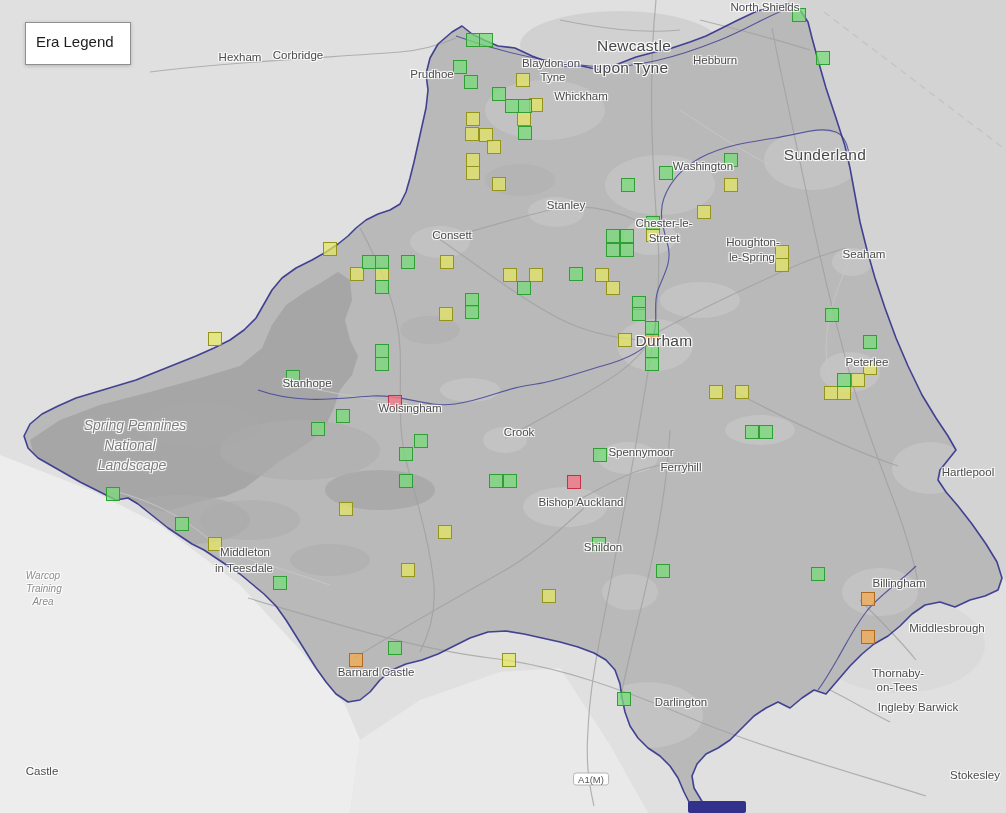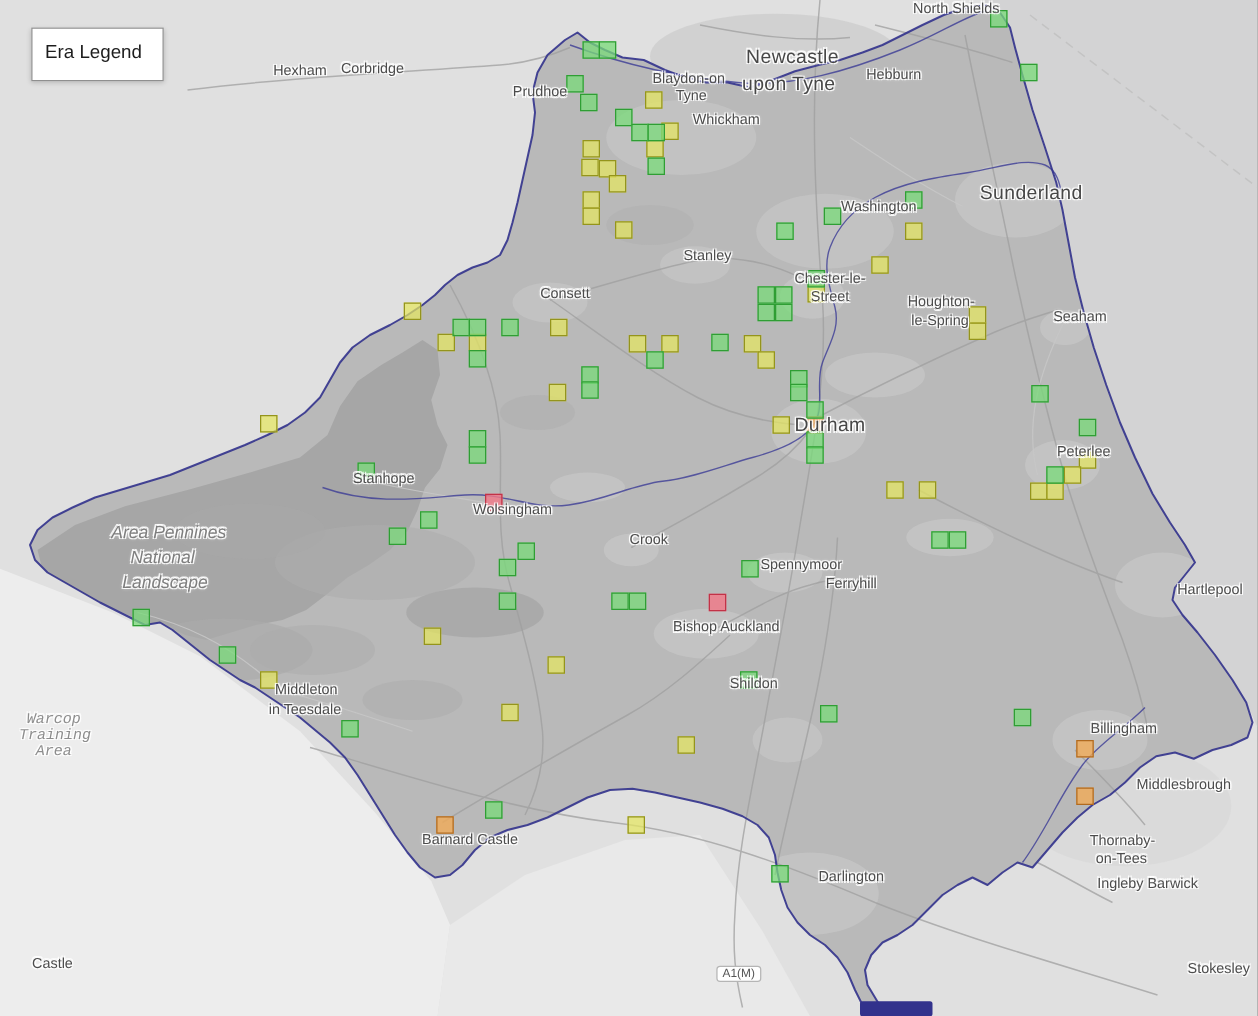--- a/index.html
+++ b/index.html
@@ -7,21 +7,21 @@
          background:#e0e0e0;font-family:"Liberation Sans",sans-serif;}
   .stage svg{position:absolute;left:0;top:0;}
   .layer{position:absolute;left:0;top:0;width:1006px;height:813px;}
   .marker{position:absolute;width:14px;height:14px;border:1.5px solid;box-sizing:border-box;}
   .map-label{position:absolute;transform:translate(-50%,-50%);white-space:nowrap;color:#4c4c4c;
      text-shadow:-1px -1px 0 rgba(255,255,255,.85),1px -1px 0 rgba(255,255,255,.85),
                  -1px 1px 0 rgba(255,255,255,.85),1px 1px 0 rgba(255,255,255,.85),0 0 3px #fff;margin-left:12px;}
   .city{font-size:15.5px;color:#474747;letter-spacing:.3px;}
   .town{font-size:11.5px;color:#4c4c4c;}
   .area{font-size:14px;font-style:italic;color:#7e7e7e;}
-  .area-small{font-size:12px;font-style:italic;color:#8d8d8d;font-family:Liberation Mono, monospace;}
+  .area-small{font-size:10px;font-style:italic;color:#8d8d8d;}
   .road{font-size:9.5px;color:#555;background:#fff;border:1px solid #b5b5b5;border-radius:3px;
         padding:0 4px;text-shadow:none;}
   .legend{position:absolute;left:25px;top:22px;background:#ffffff;border:1px solid #8f8f8f;
           padding:9px 16px 6px 10px;box-shadow:0 1px 4px rgba(0,0,0,.2);}
   .legend-title{font-size:15px;color:#1d1d1d;margin:1px 0 8px 0;}
   .legend-row{display:flex;align-items:center;gap:9px;margin:7px 0;}
   .swatch{width:15px;height:15px;border:1.5px solid;box-sizing:border-box;flex:none;}
   .legend-label{font-size:15px;color:#1d1d1d;}
 </style>
 </head>
@@ -238,21 +238,21 @@
       <div class="map-label city" style="left: 652px; top: 341px;">Durham</div>
       <div class="map-label town" style="left: 855px; top: 362px;">Peterlee</div>
       <div class="map-label town" style="left: 956px; top: 472px;">Hartlepool</div>
       <div class="map-label town" style="left: 295px; top: 383px;">Stanhope</div>
       <div class="map-label town" style="left: 398px; top: 408px;">Wolsingham</div>
       <div class="map-label town" style="left: 507px; top: 432px;">Crook</div>
       <div class="map-label town" style="left: 629px; top: 452px;">Spennymoor</div>
       <div class="map-label town" style="left: 669px; top: 467px;">Ferryhill</div>
       <div class="map-label town" style="left: 569px; top: 502px;">Bishop Auckland</div>
       <div class="map-label town" style="left: 591px; top: 547px;">Shildon</div>
-      <div class="map-label area" style="left: 123px; top: 425px;">Area Pennines</div>
+      <div class="map-label area" style="left: 123px; top: 425px;">Spring Pennines</div>
       <div class="map-label area" style="left: 118px; top: 445px;">National</div>
       <div class="map-label area" style="left: 120px; top: 465px;">Landscape</div>
       <div class="map-label town" style="left: 233px; top: 552px;">Middleton</div>
       <div class="map-label town" style="left: 232px; top: 568px;">in Teesdale</div>
       <div class="map-label area-small" style="left: 31px; top: 575px;">Warcop</div>
       <div class="map-label area-small" style="left: 32px; top: 588px;">Training</div>
       <div class="map-label area-small" style="left: 31px; top: 601px;">Area</div>
       <div class="map-label town" style="left: 364px; top: 672px;">Barnard Castle</div>
       <div class="map-label town" style="left: 669px; top: 702px;">Darlington</div>
       <div class="map-label town" style="left: 887px; top: 583px;">Billingham</div>

